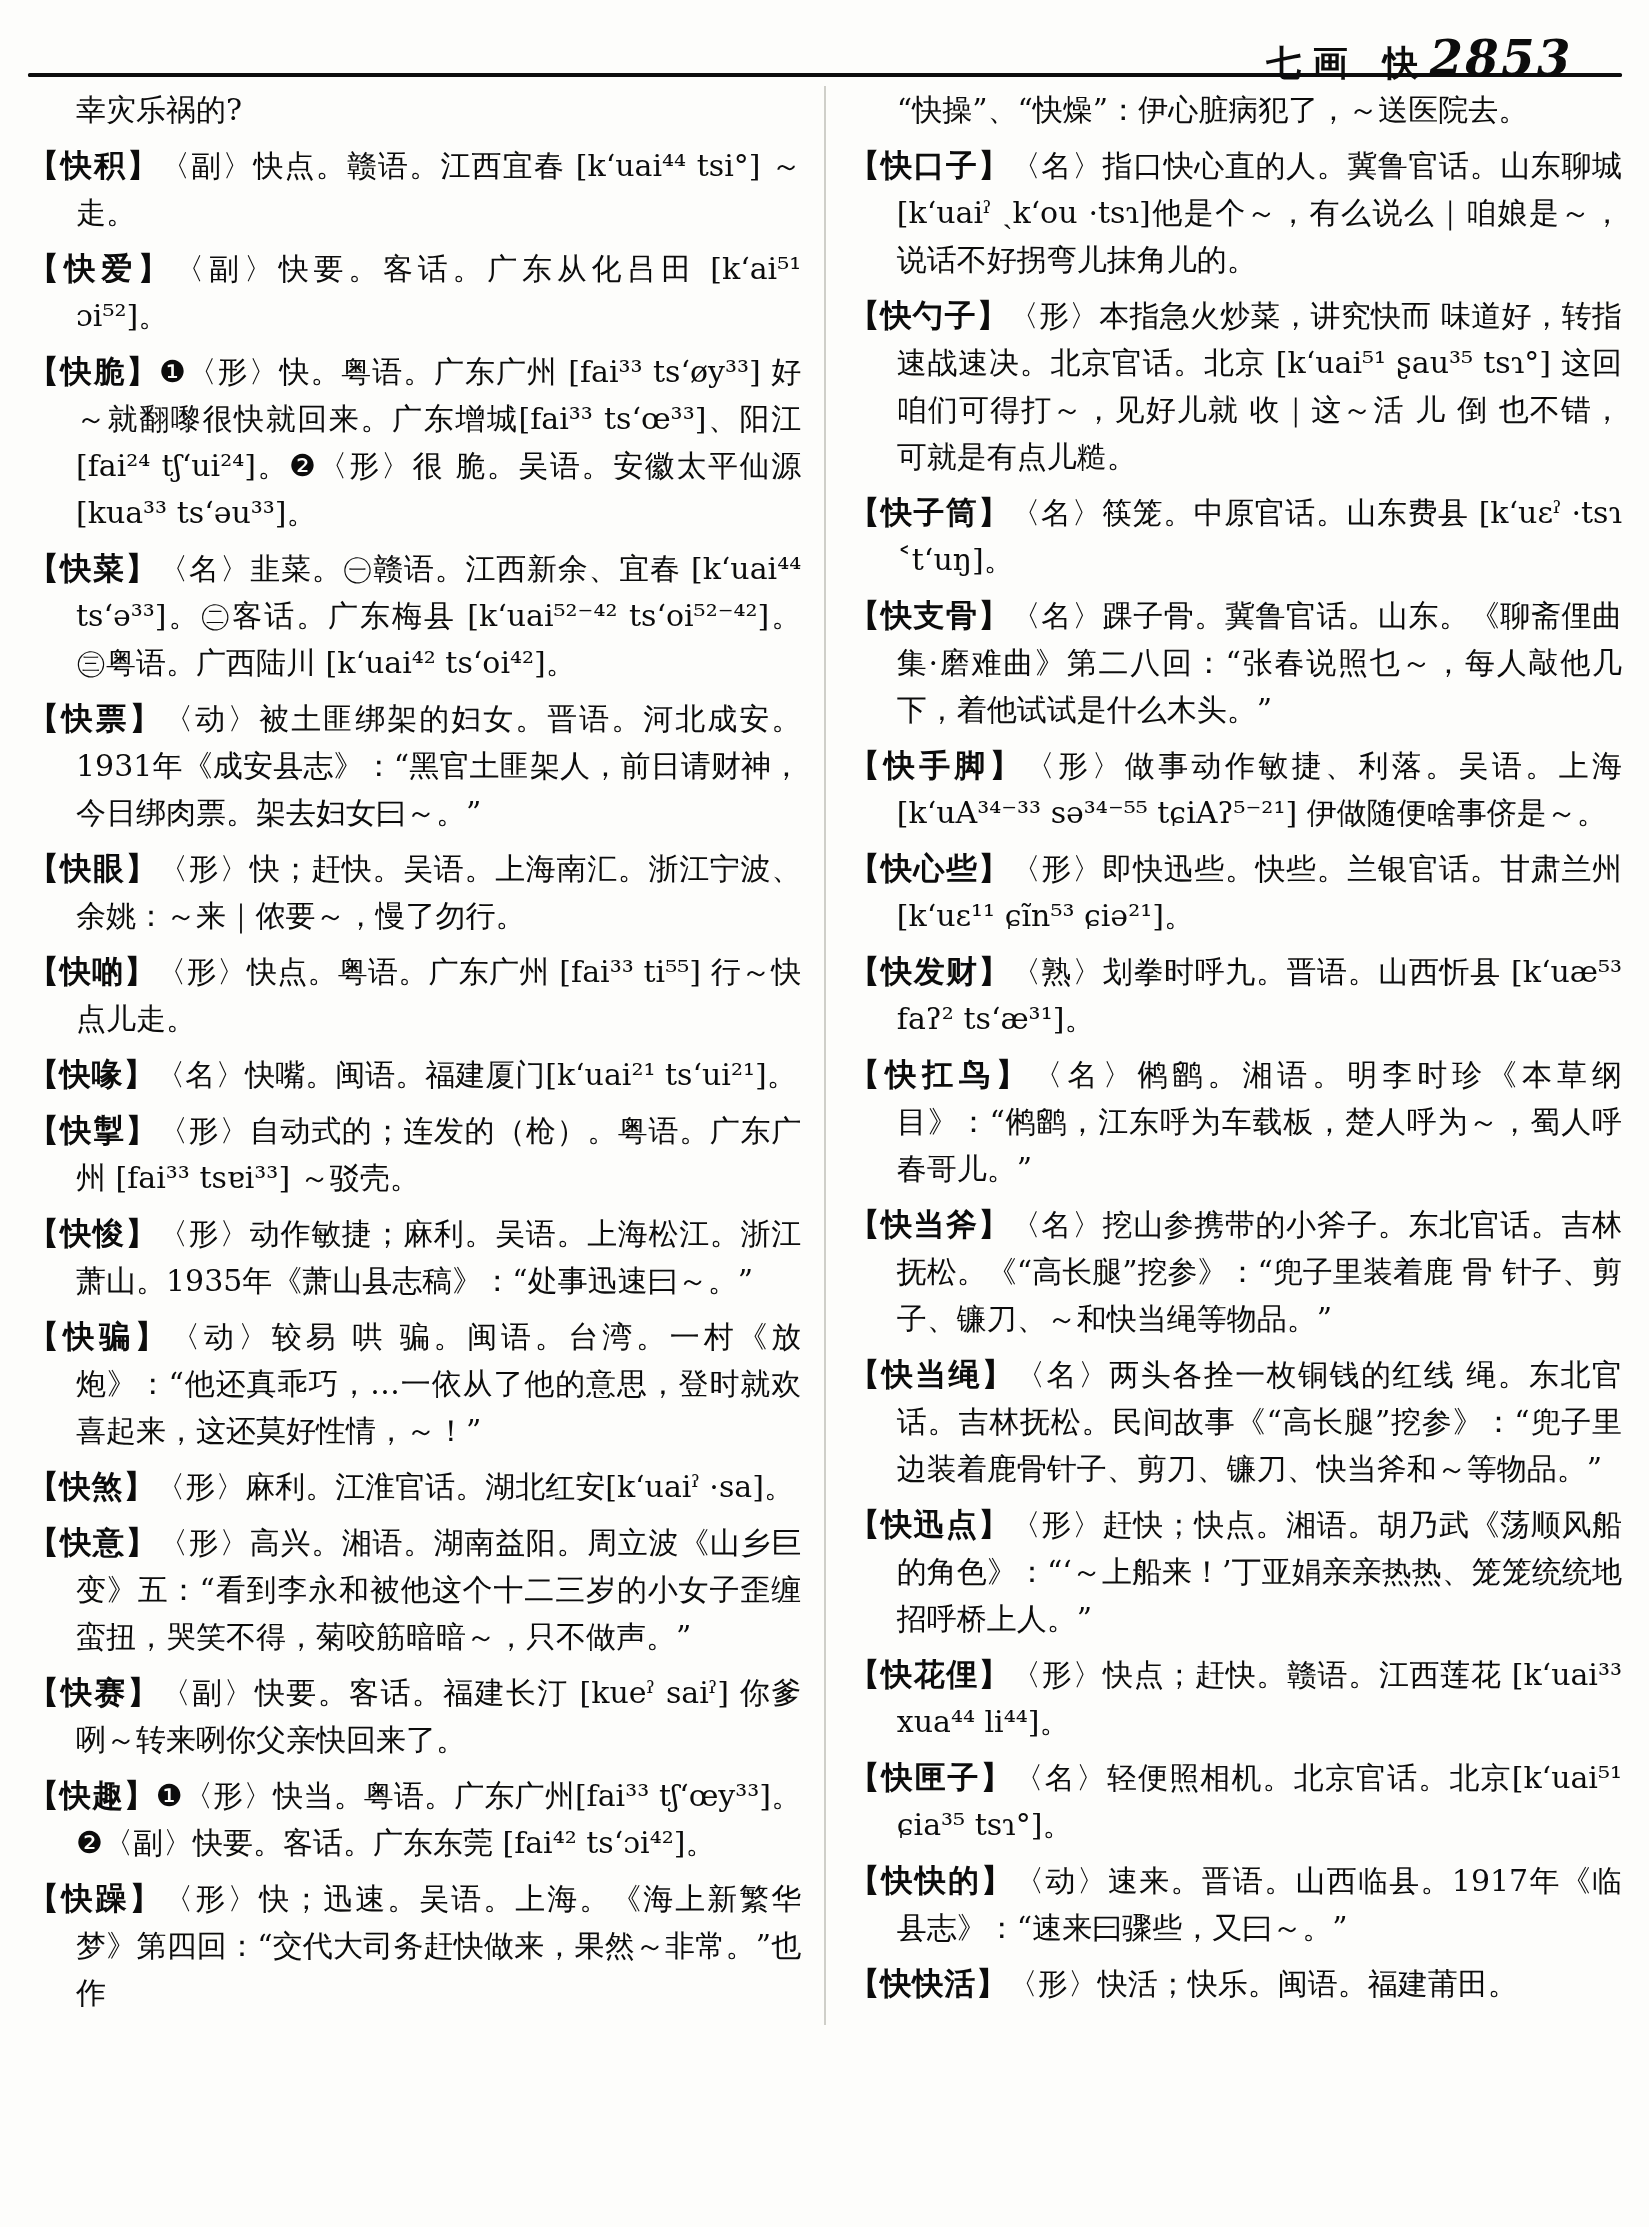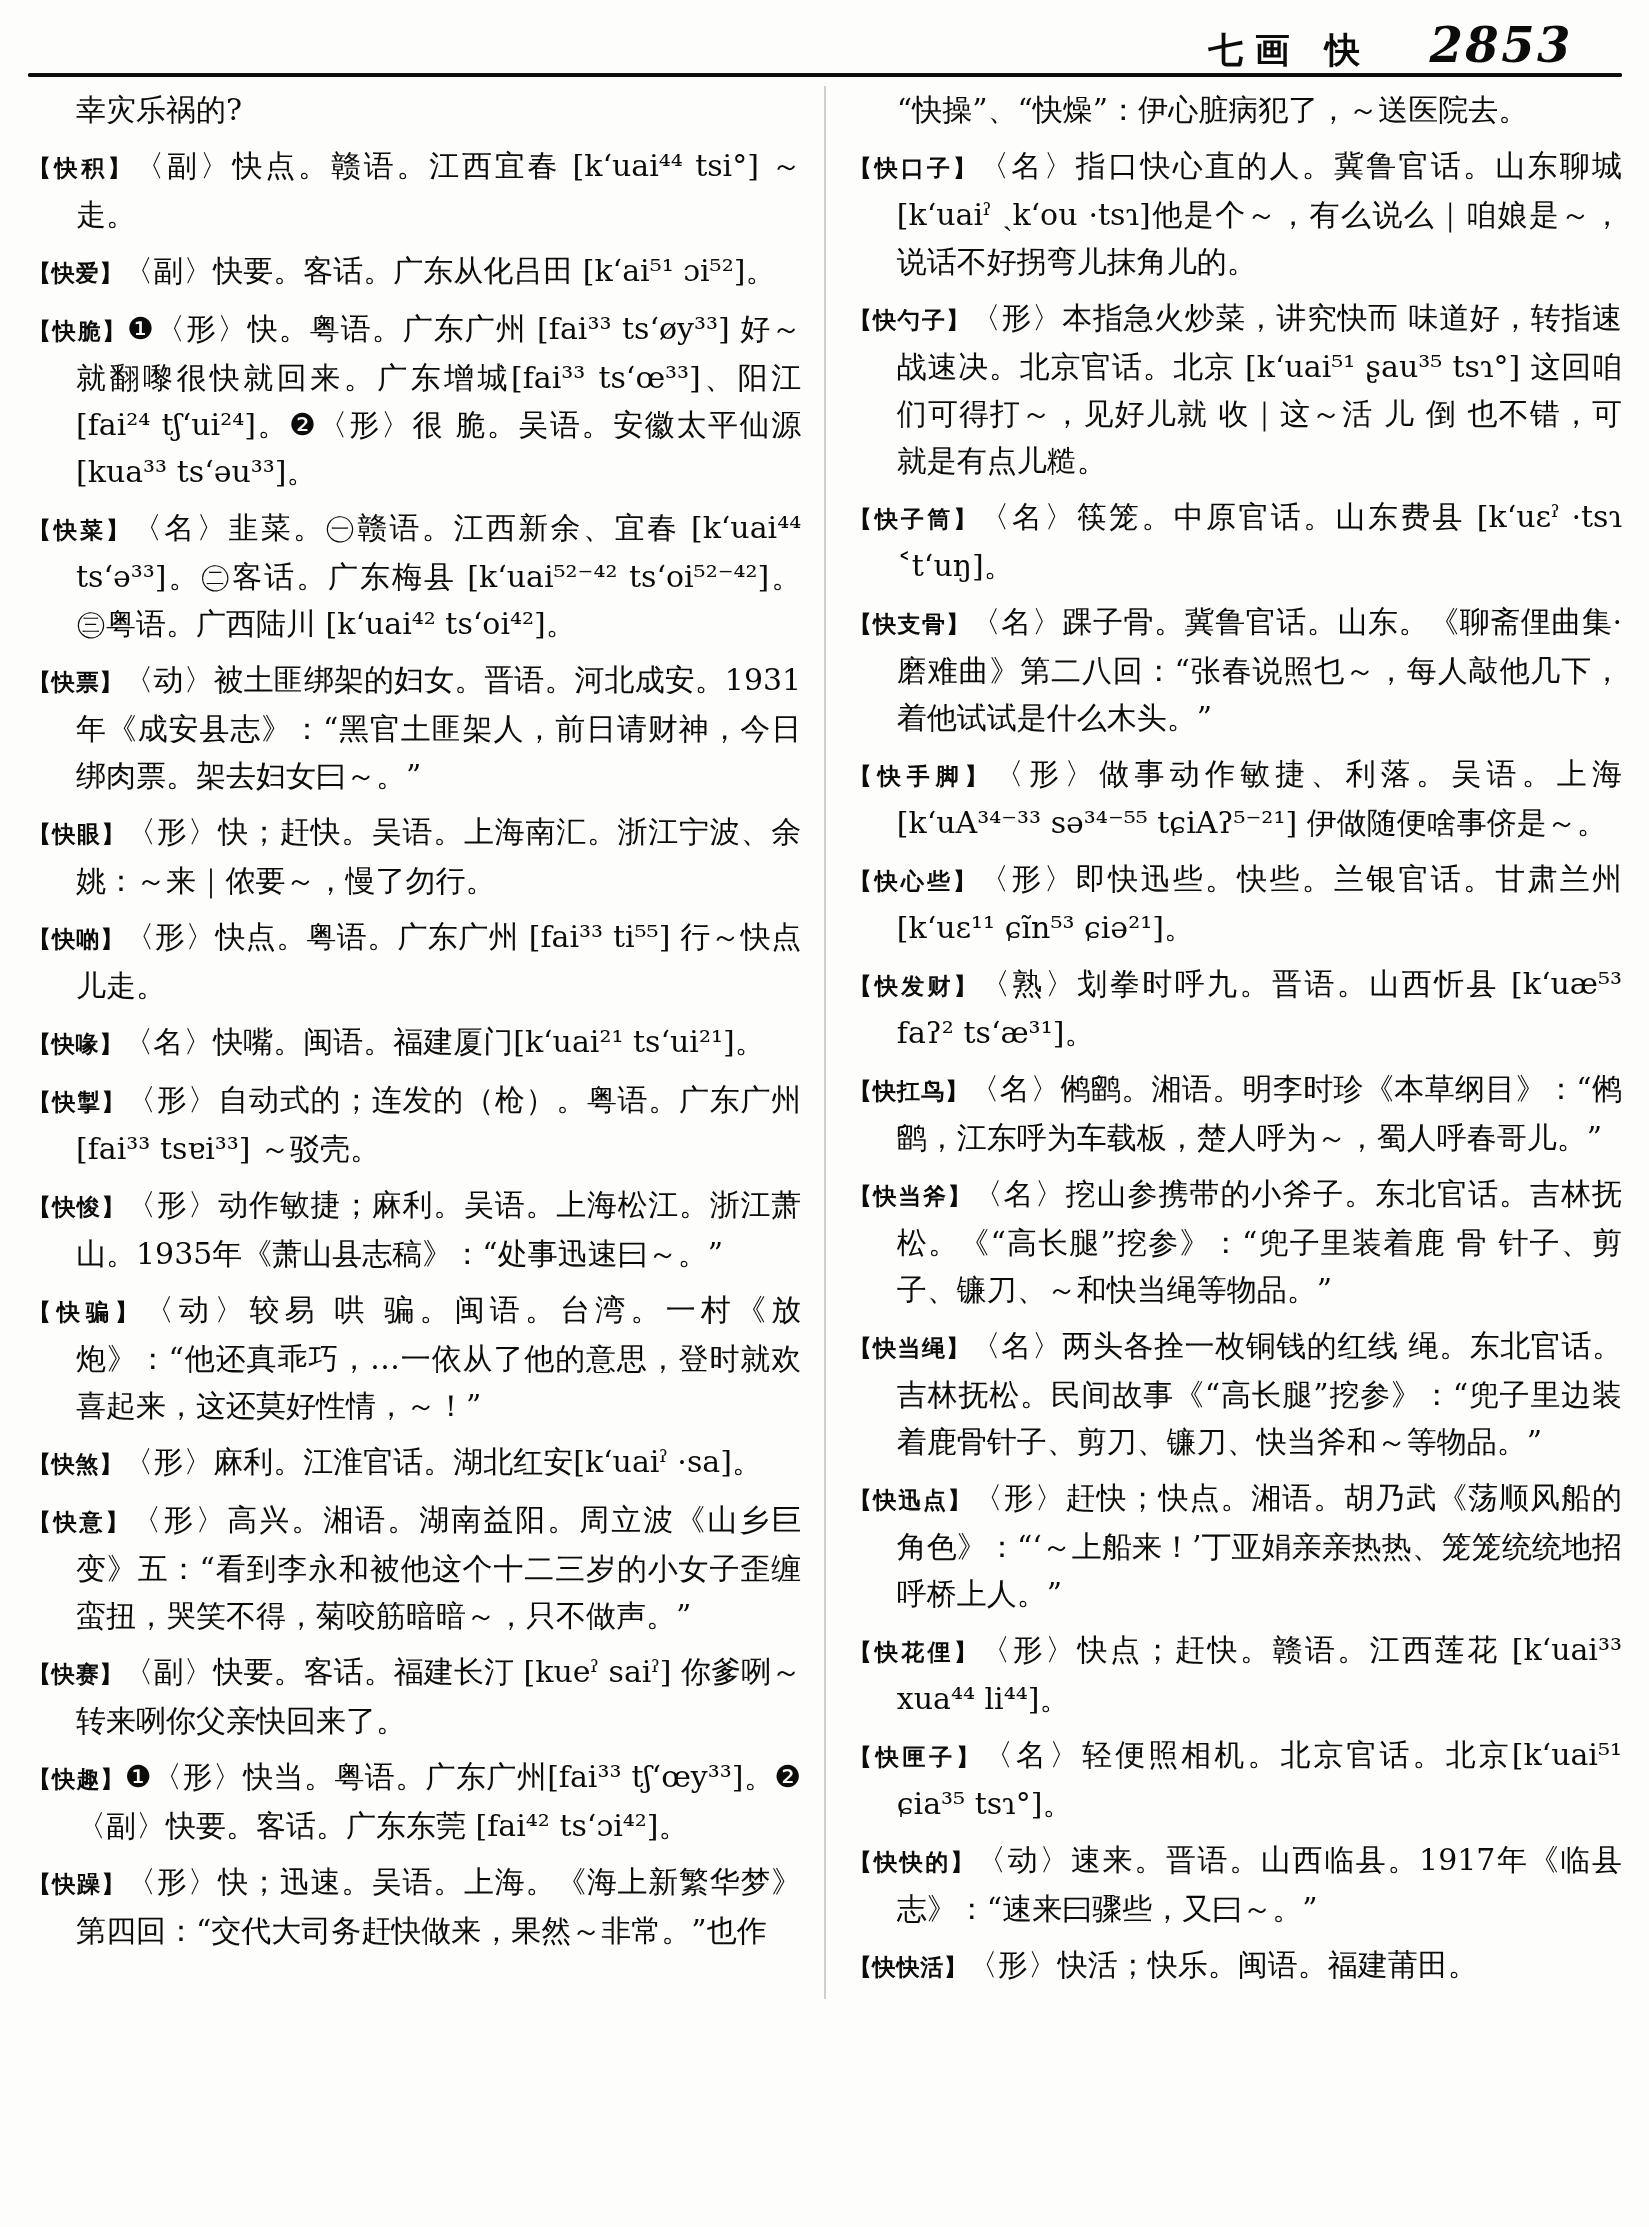--- a/index.html
+++ b/index.html
@@ -4,38 +4,38 @@
 <style>
   html,body{margin:0;padding:0;background:#e8e8e4;}
   .page{
     width:1650px;height:2227px;box-sizing:border-box;
     background:#fdfdfb;color:#0c0c0c;margin:0 auto;position:relative;
     font-family:"DejaVu Serif","Liberation Serif",serif;
     padding:15px 28px 0 28px;overflow:hidden;
   }
   .header{height:53px;position:relative;}
   .header-inner{
-    position:absolute;right:49px;top:2px;display:flex;align-items:baseline;gap:58px;
+    position:absolute;right:49px;top:15px;display:flex;align-items:baseline;
   }
   .section-title{font-size:35px;font-weight:bold;letter-spacing:11.5px;}
   .page-number{font-size:48px;font-weight:bold;font-style:italic;letter-spacing:2.5px;}
   .header-rule{
     height:4.1px;background:#0d0d0d;margin-top:5px;border-radius:1.6px;
   }
   .columns{display:flex;margin-top:9px;}
   .col{flex:1 1 0;min-width:0;}
   .col-divider{width:1.6px;background:#cfcfc9;margin:0 23px;}
   .entry,.continuation{
     font-size:30px;line-height:47px;
     padding-left:48px;text-indent:-48px;
     margin:0 0 9px 0;
     text-align:justify;
   }
   .continuation{padding-left:48px;text-indent:0;}
-  .hw{font-weight:bold;font-size:23px;letter-spacing:0.8px;}
+  .hw{font-weight:bold;font-size:31px;letter-spacing:0.8px;}
   .bd{font-size:30px;}
 </style>
 </head>
 <body>
 
 <div class="page">
 
   <div class="header">
     <div class="header-inner">
       <span class="section-title">七画 快</span>

